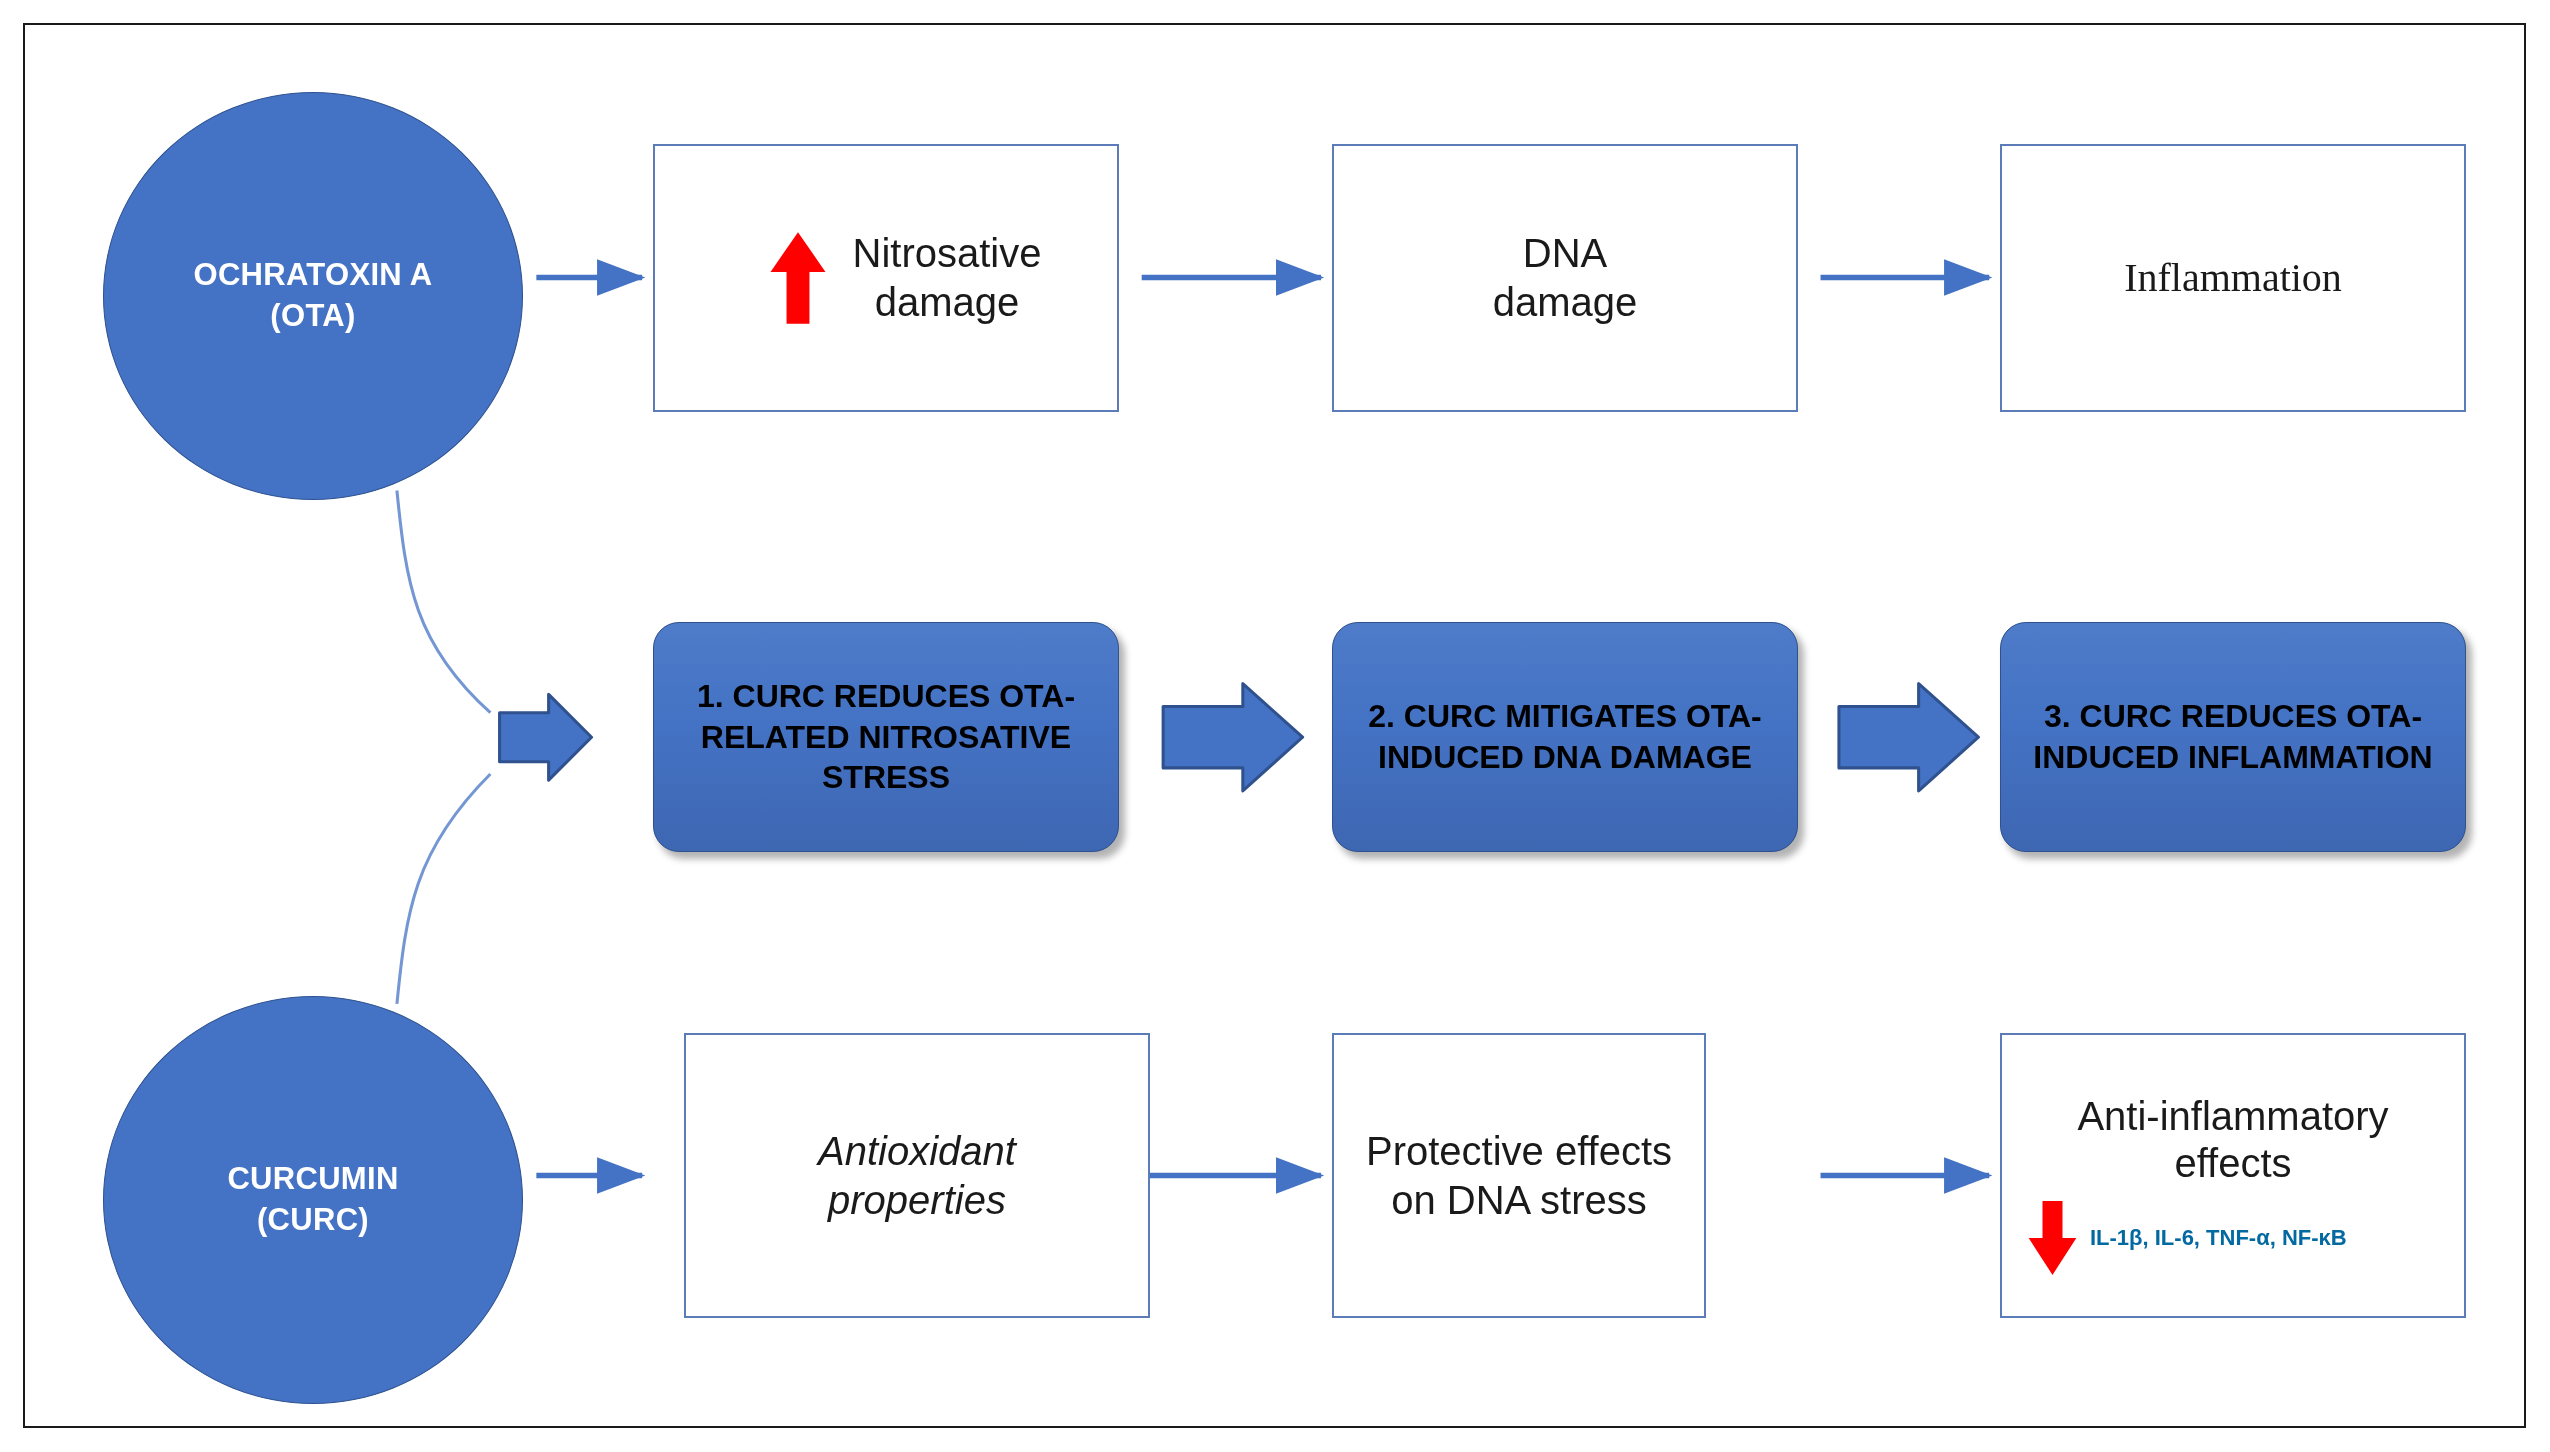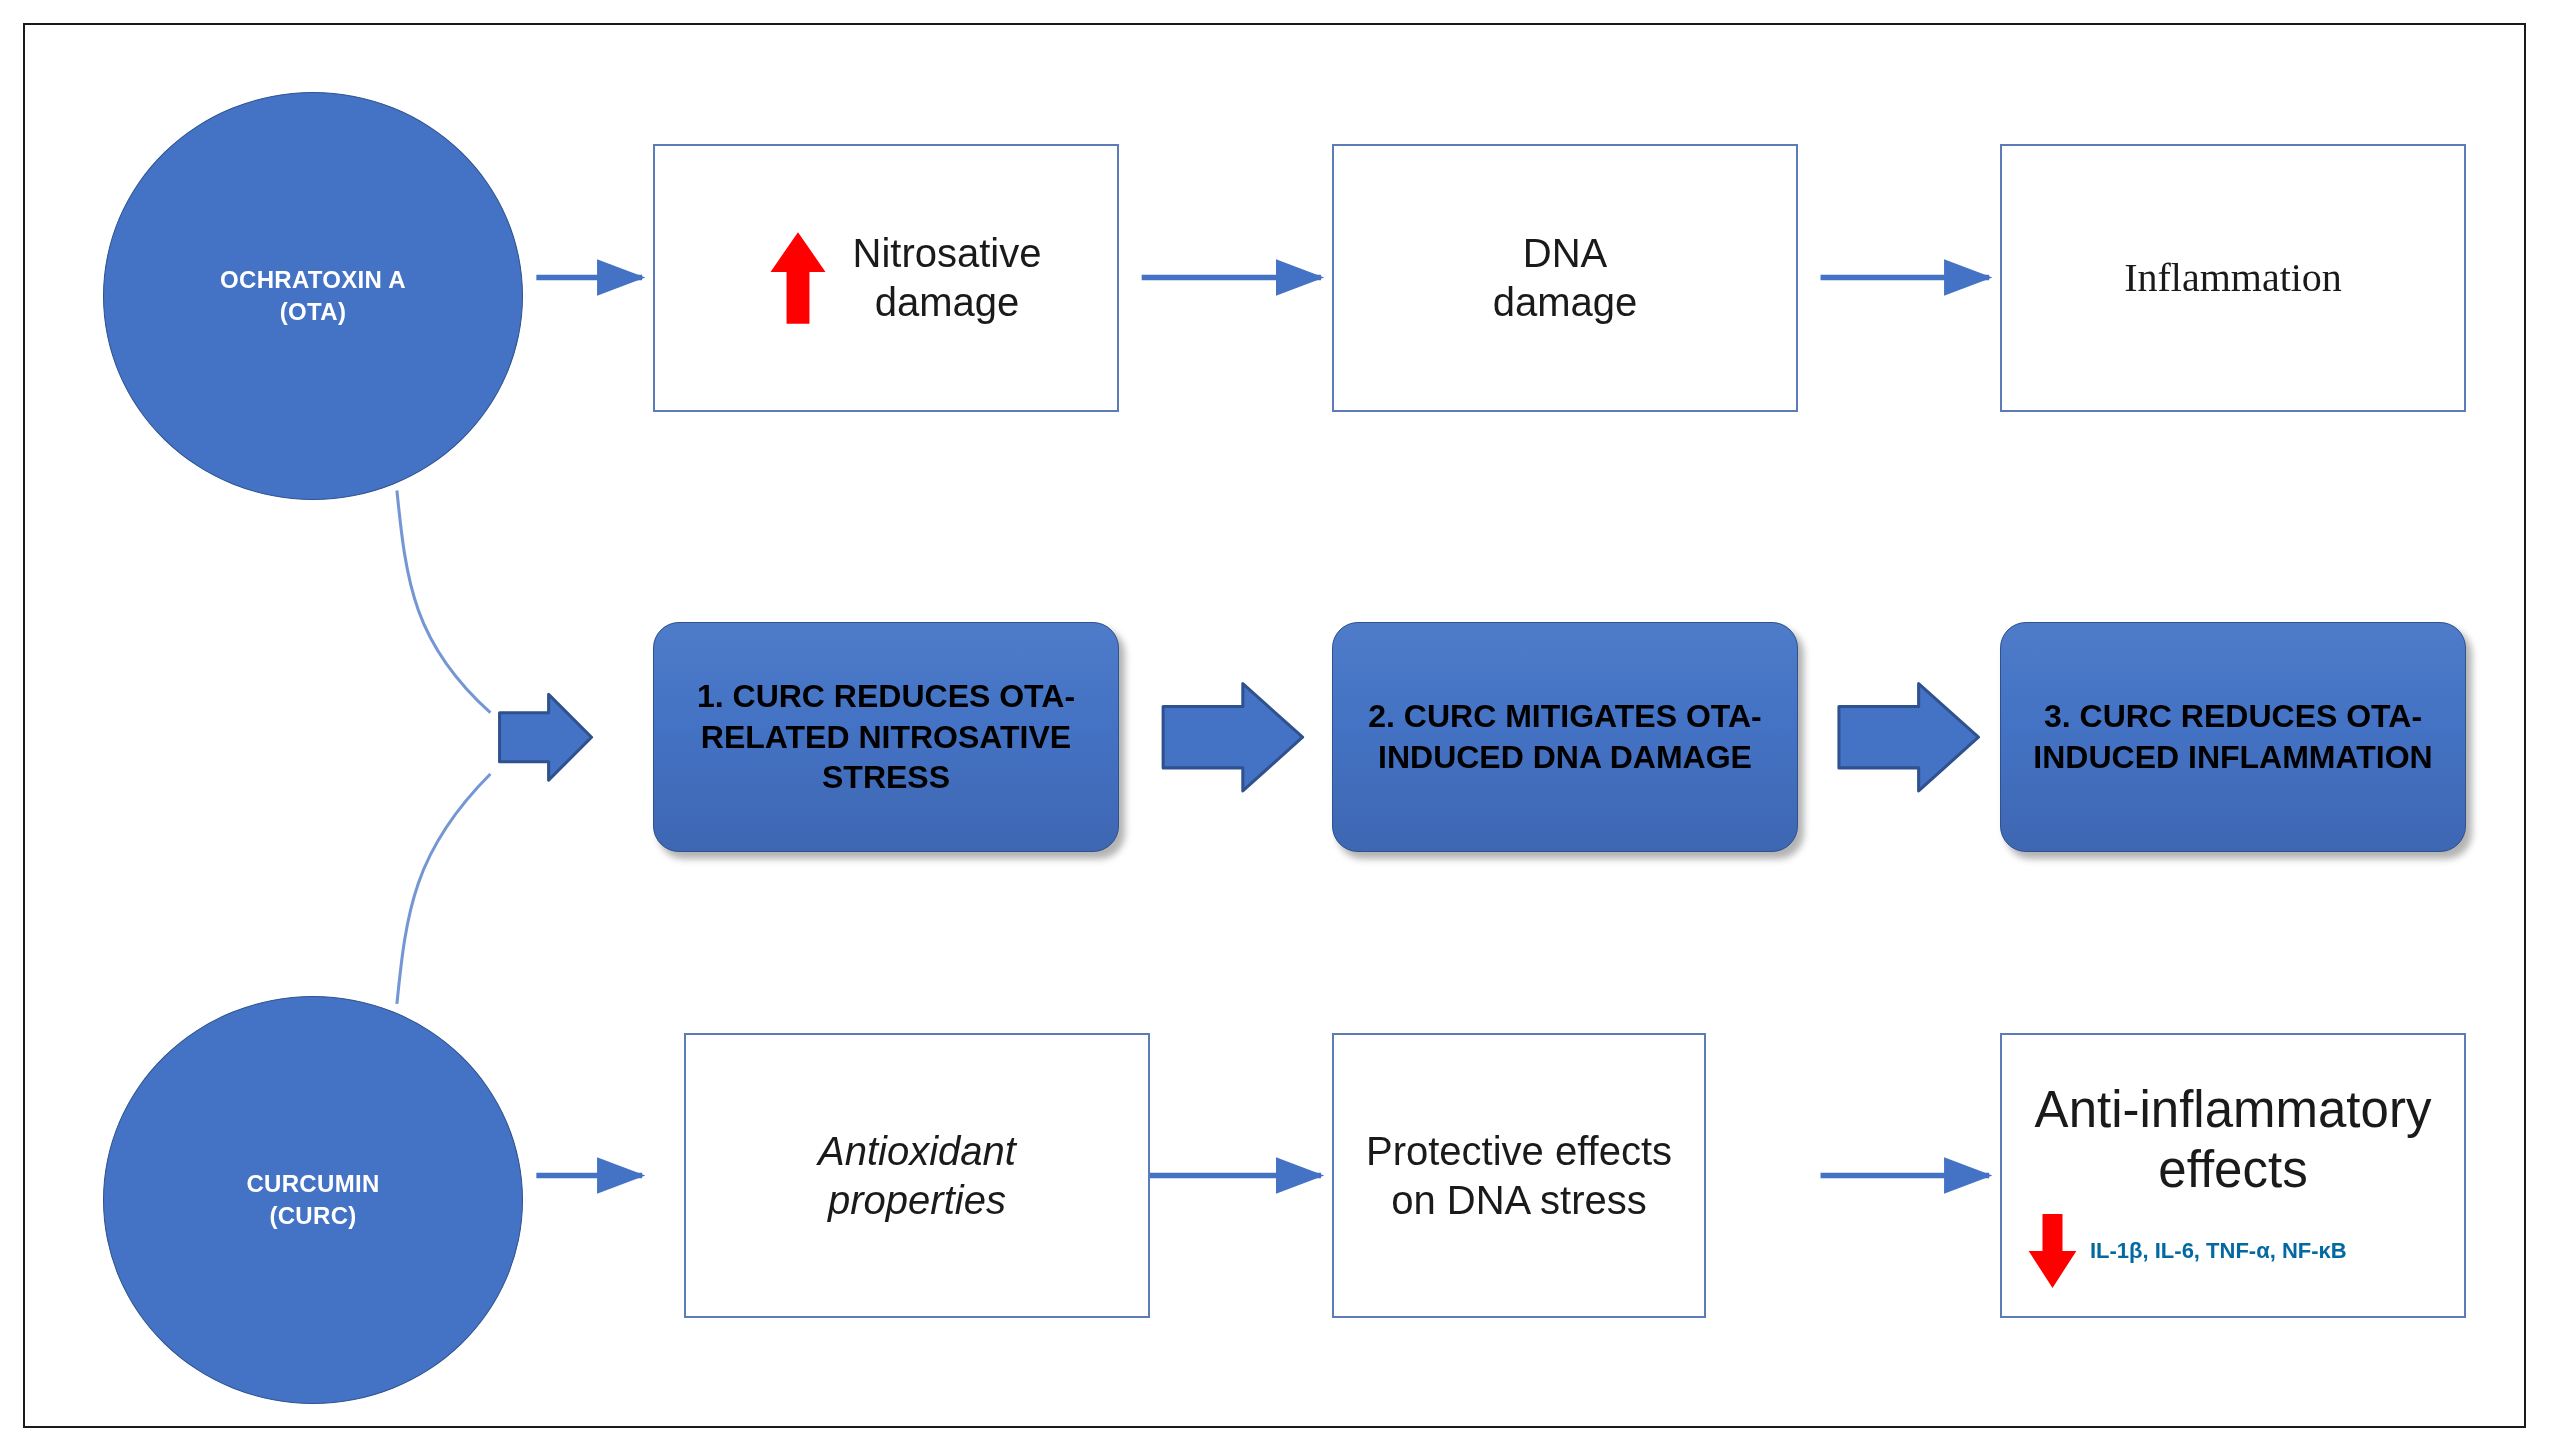--- a/index.html
+++ b/index.html
@@ -48,21 +48,21 @@
     position: absolute;
     border-radius: 50%;
     background: #4472C4;
     border: 1.5px solid #2F528F;
     display: flex;
     flex-direction: column;
     align-items: center;
     justify-content: center;
     color: #ffffff;
     font-weight: bold;
-    font-size: 24px;
+    font-size: 31px;
     line-height: 1.32;
     text-align: center;
     letter-spacing: 0.3px;
   }
   .node-circle .line { display: block; }
 
   #circle-ota  { left: 103px;  top: 92px;  width: 418px; height: 406px; }
   #circle-curc { left: 103px;  top: 996px; width: 418px; height: 406px; }
 
   
@@ -102,21 +102,21 @@
     justify-content: center;
   }
 
   
   #box-antiinflam {
     flex-direction: column;
     justify-content: center;
     padding: 9.2px 7.7px;
   }
   #box-antiinflam .heading {
-    font-size: 51px;
+    font-size: 40px;
     line-height: 1.18;
     text-align: center;
     margin-top: 20px;
   }
   #box-antiinflam .cytokine-row {
     display: flex;
     align-items: center;
     justify-content: flex-start;
     gap: 12.3px;
     margin-top: 10.7px;

